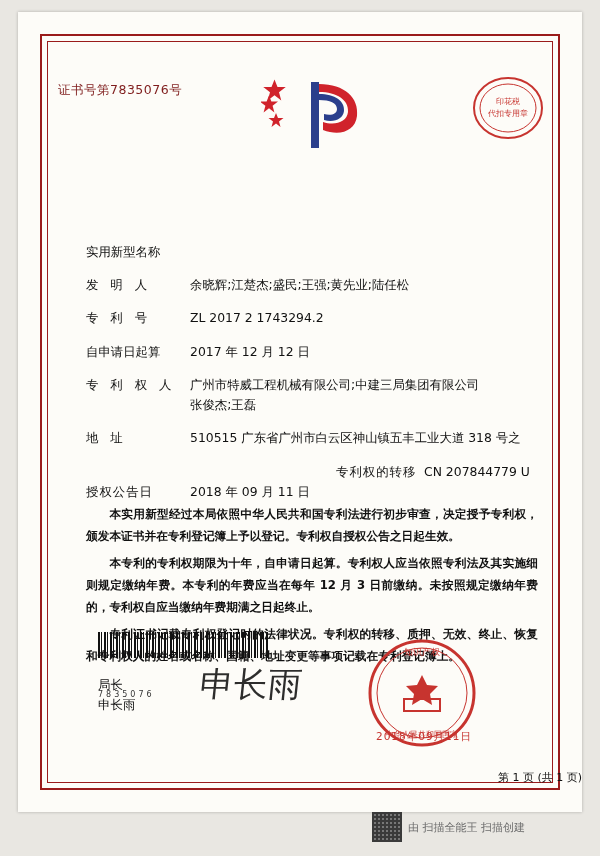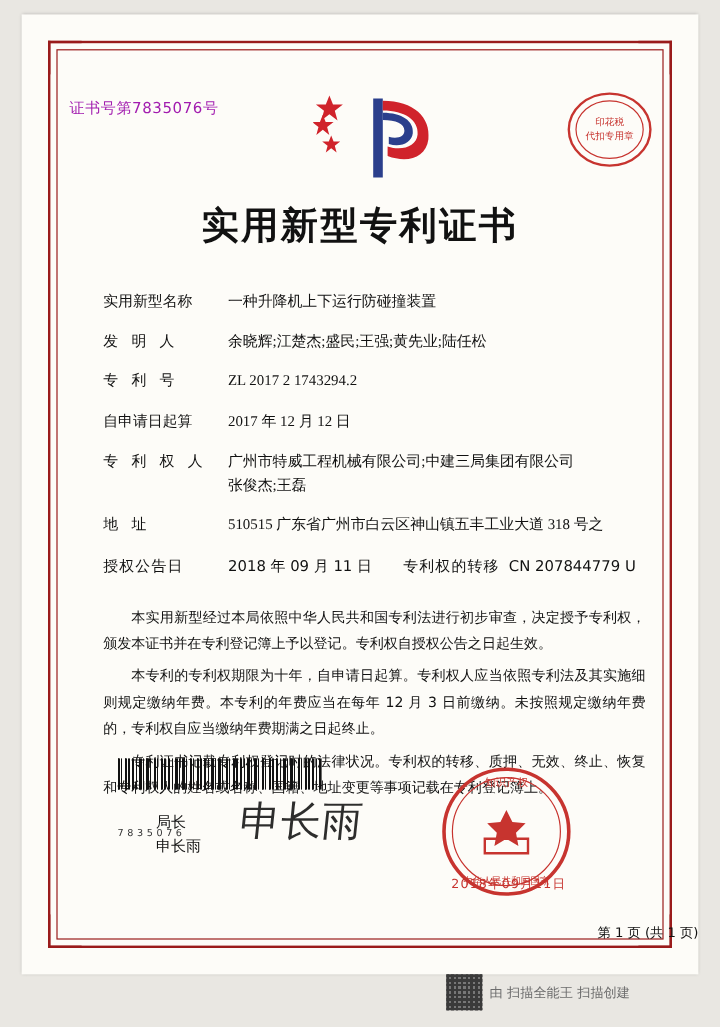--- a/index.html
+++ b/index.html
@@ -29,72 +29,72 @@
   }
   
   .corner{position:absolute;width:26px;height:26px;border:2px solid #9a1b1b;}
   .corner.tl{left:-2px;top:-2px;border-right:none;border-bottom:none;}
   .corner.tr{right:-2px;top:-2px;border-left:none;border-bottom:none;}
   .corner.bl{left:-2px;bottom:-2px;border-right:none;border-top:none;}
   .corner.br{right:-2px;bottom:-2px;border-left:none;border-top:none;}
 
   .cert-no{
     position:absolute;left:40px;top:70px;
-    font-size:12.5px;color:#a21caf;letter-spacing:.5px;
+    font-size:12.5px;color:#7f1d1d;letter-spacing:.5px;
   }
 
   
   .logo{position:absolute;left:243px;top:62px;width:110px;height:78px;}
   .logo svg{display:block;}
 
   .title{
     position:absolute;left:0;right:0;top:155px;
     text-align:center;
     font-family:"DejaVu Sans", sans-serif;
     font-weight:bold;
     font-size:31px;
     letter-spacing:2px;
     color:#111;
   }
 
   .fields{
     position:absolute;left:68px;top:230px;right:40px;
     font-size:12.4px;color:#111;line-height:1.55;
   }
-  .row{display:flex;margin-bottom:14px;align-items:flex-start;font-family:Liberation Serif, serif;}
+  .row{display:flex;margin-bottom:14px;align-items:flex-start;}
   .label{width:104px;flex:0 0 104px;letter-spacing:4px;}
   .label.tight{letter-spacing:0px;}
   .value{flex:1;}
   .value .sub{display:block;margin-top:1px;}
   .rowsplit{display:flex;margin-bottom:12px;}
   .rowsplit .half{display:flex;}
-  .rowsplit .half.first{width:250px;flex:0 0 250px;}
+  .rowsplit .half.first{width:250px;flex:0 0 250px;margin-top:20px;}
   .rowsplit .label2{width:104px;flex:0 0 104px;letter-spacing:1px;}
   .rowsplit .label3{width:88px;flex:0 0 88px;letter-spacing:1px;}
 
   .body-text{
     position:absolute;left:68px;right:44px;top:492px;
     font-size:11.7px;color:#111;line-height:1.85;
     text-align:justify;
   }
-  .body-text p{margin:0 0 6px 0;text-indent:2em;}
+  .body-text p{margin:0 0 6px 0;text-indent:2em;font-weight:bold;}
 
   .barcode{
     position:absolute;left:80px;top:620px;
     width:170px;height:26px;
     background:
       repeating-linear-gradient(90deg,#111 0 1px,transparent 1px 3px),
       repeating-linear-gradient(90deg,#111 0 2px,transparent 2px 6px);
   }
   .barcode-num{
     position:absolute;left:80px;top:648px;font-size:8px;letter-spacing:3px;color:#333;margin-top:30px;
   }
 
   .sign-block{
-    position:absolute;left:80px;top:663px;font-size:12.5px;color:#111;line-height:1.6;margin-left:32px;
+    position:absolute;left:80px;top:663px;font-size:12.5px;color:#111;line-height:1.6;
   }
   .signature{
     position:absolute;left:182px;top:650px;
     font-family:"DejaVu Serif", serif;
     font-size:34px;color:#111;
     transform:skewX(-6deg);
     opacity:.88;
   }
 
   .seal{
@@ -148,26 +148,24 @@
 
   <div class="topseal">
     <svg width="76" height="76" viewBox="0 0 76 76">
       <ellipse cx="38" cy="38" rx="34" ry="30" fill="none" stroke="#c7342f" stroke-width="2"></ellipse>
       <ellipse cx="38" cy="38" rx="28" ry="24" fill="none" stroke="#c7342f" stroke-width="1"></ellipse>
       <text x="38" y="34" font-size="8" fill="#c7342f" text-anchor="middle" font-family="DejaVu Sans">印花税</text>
       <text x="38" y="46" font-size="8" fill="#c7342f" text-anchor="middle" font-family="DejaVu Sans">代扣专用章</text>
     </svg>
   </div>
 
-  <div class="title">实用新型专利证书</div>
 
   <div class="fields">
     <div class="row">
       <div class="label tight">实用新型名称</div>
-      <div class="value">一种升降机上下运行防碰撞装置</div>
     </div>
     <div class="row">
       <div class="label">发 明 人</div>
       <div class="value">余晓辉;江楚杰;盛民;王强;黄先业;陆任松</div>
     </div>
     <div class="row">
       <div class="label">专 利 号</div>
       <div class="value">ZL 2017 2 1743294.2</div>
     </div>
     <div class="row">

